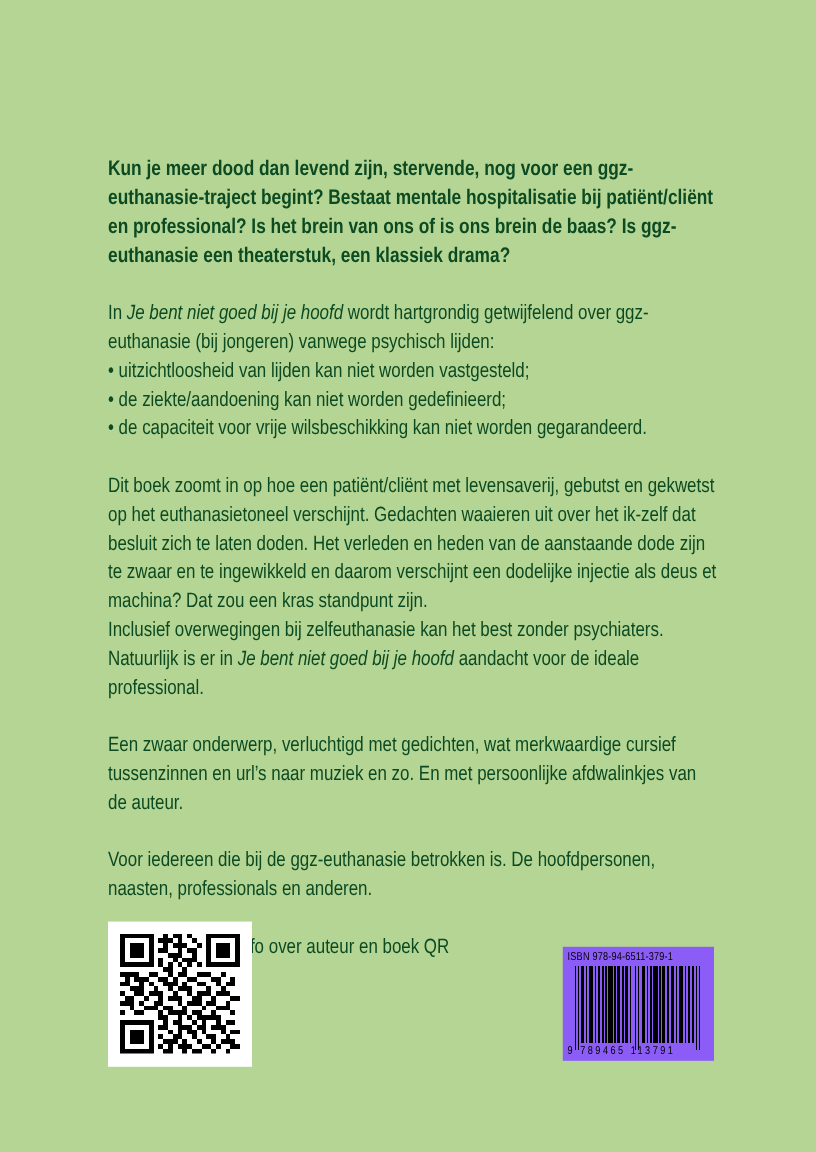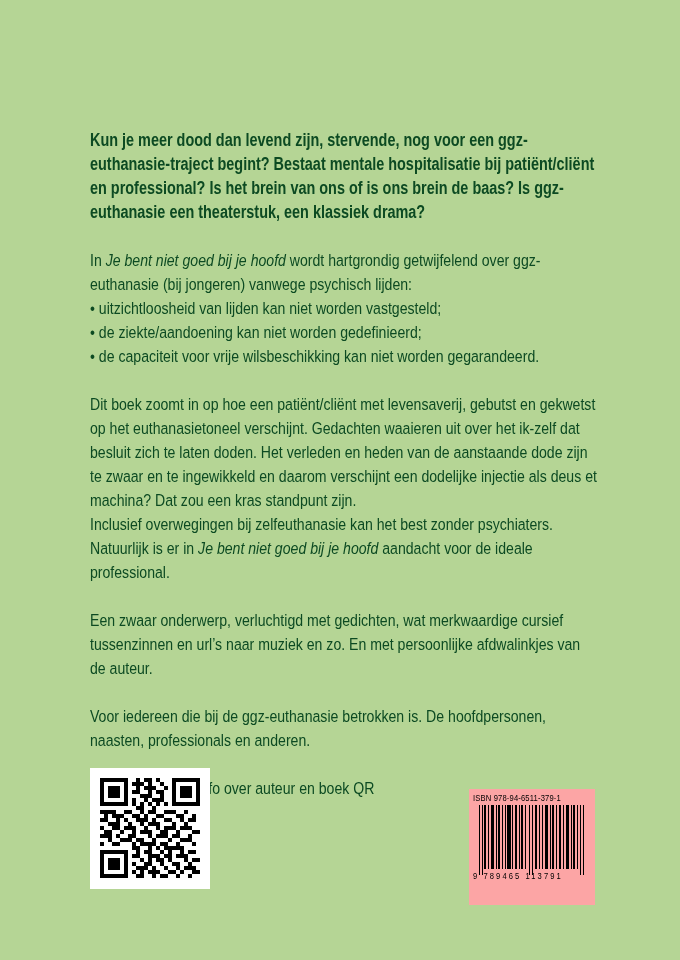--- a/index.html
+++ b/index.html
@@ -7,21 +7,21 @@
   .page{position:absolute;left:0;top:0;width:680px;height:960px;background:#b5d595;padding-left:32px;}
   .text-block{position:absolute;left:90px;top:128px;width:620px;transform:scaleX(0.82);transform-origin:0 0;
     font-family:"Liberation Sans",sans-serif;color:#0c4a22;font-size:17.2px;line-height:24px;}
   .intro{font-weight:bold;font-size:17.6px;margin:0 0 24px 0;}
   p{margin:0 0 24px 0;}
   .bullets{margin:0 0 24px 0;padding:0;list-style:none;}
   .bullets li::before{content:"\2022  ";white-space:pre;}
   em{font-style:italic;}
   .qr-box{position:absolute;left:90px;top:768px;width:120px;height:121px;background:#ffffff;}
   .qr-box svg{position:absolute;left:10px;top:10px;}
-  .barcode-box{position:absolute;left:469px;top:789px;width:126px;height:116px;background:#fca5a5;}
+  .barcode-box{position:absolute;left:469px;top:789px;width:126px;height:95px;background:#8b5cf6;}
   .isbn-label{position:absolute;left:4px;top:3px;font-family:"Liberation Sans Narrow","Liberation Sans",sans-serif;font-size:9.5px;letter-spacing:0.2px;color:#000;transform:scaleX(0.8);transform-origin:0 0;white-space:nowrap;}
   .barcode-box svg{position:absolute;left:8px;top:16px;}
   .barcode-digits{position:absolute;left:4px;top:81px;font-family:"Liberation Sans",sans-serif;font-size:9.5px;color:#000;letter-spacing:2.6px;transform:scaleX(0.8);transform-origin:0 0;white-space:nowrap;}
 </style>
 </head>
 <body>
 
 <div class="page">
   <div class="text-block">
     <p class="intro">Kun je meer dood dan levend zijn, stervende, nog voor een ggz-euthanasie-traject begint? Bestaat mentale hospitalisatie bij patiënt/cliënt en professional? Is het brein van ons of is ons brein de baas? Is ggz-euthanasie een theaterstuk, een klassiek drama?</p>

